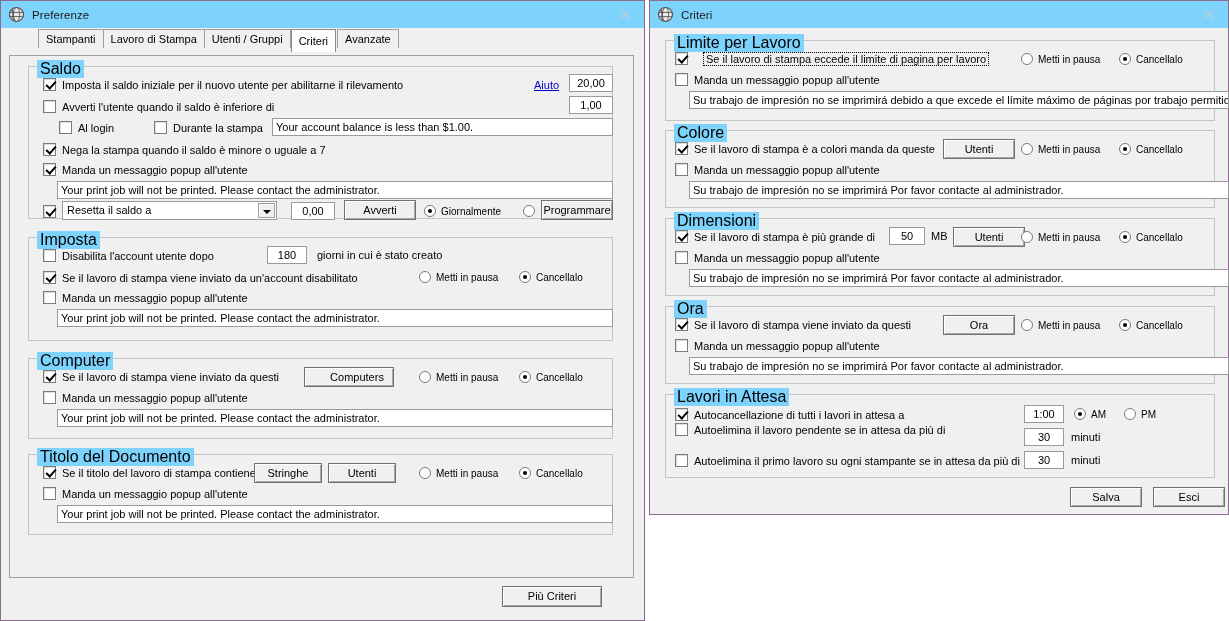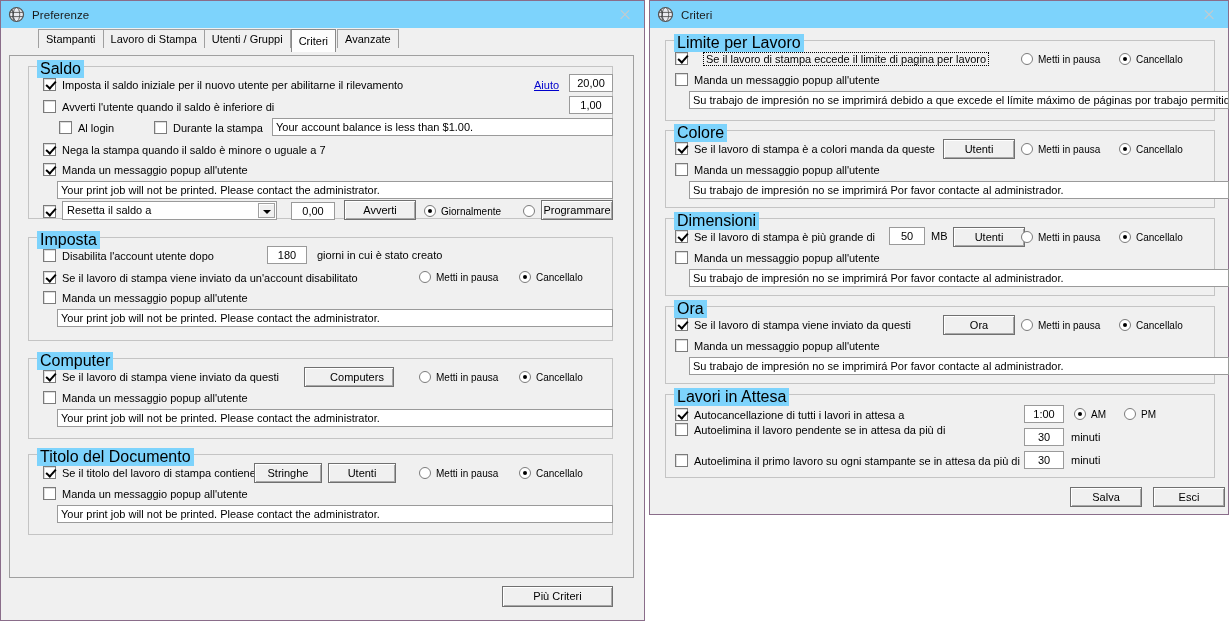--- a/index.html
+++ b/index.html
@@ -390,21 +390,21 @@
           <span class="rb-label">Cancellalo</span>
         </div>
 
         <div class="row" style="left:14px; top:32px;">
           <span class="cb"></span>
           <span class="cb-label">Manda un messaggio popup all'utente</span>
         </div>
         <div class="txt" style="position:absolute; left:28px; top:50px; width:556px;">Your print job will not be printed. Please contact the administrator.</div>
       </div>
 
-      <div class="btn" style="position:absolute; left:492px; top:530px; width:111px; height:21px; line-height:19px;"><span>Più Criteri</span></div>
+      <div class="btn" style="position:absolute; left:492px; top:530px; width:100px; height:21px; line-height:19px;"><span>Più Criteri</span></div>
     </div>
 
   </div>
 </div>
 
 <div class="window" id="win-criteri">
 
   <div class="titlebar">
     <span class="title-icon">
       <svg width="17" height="17" viewBox="0 0 17 17">

